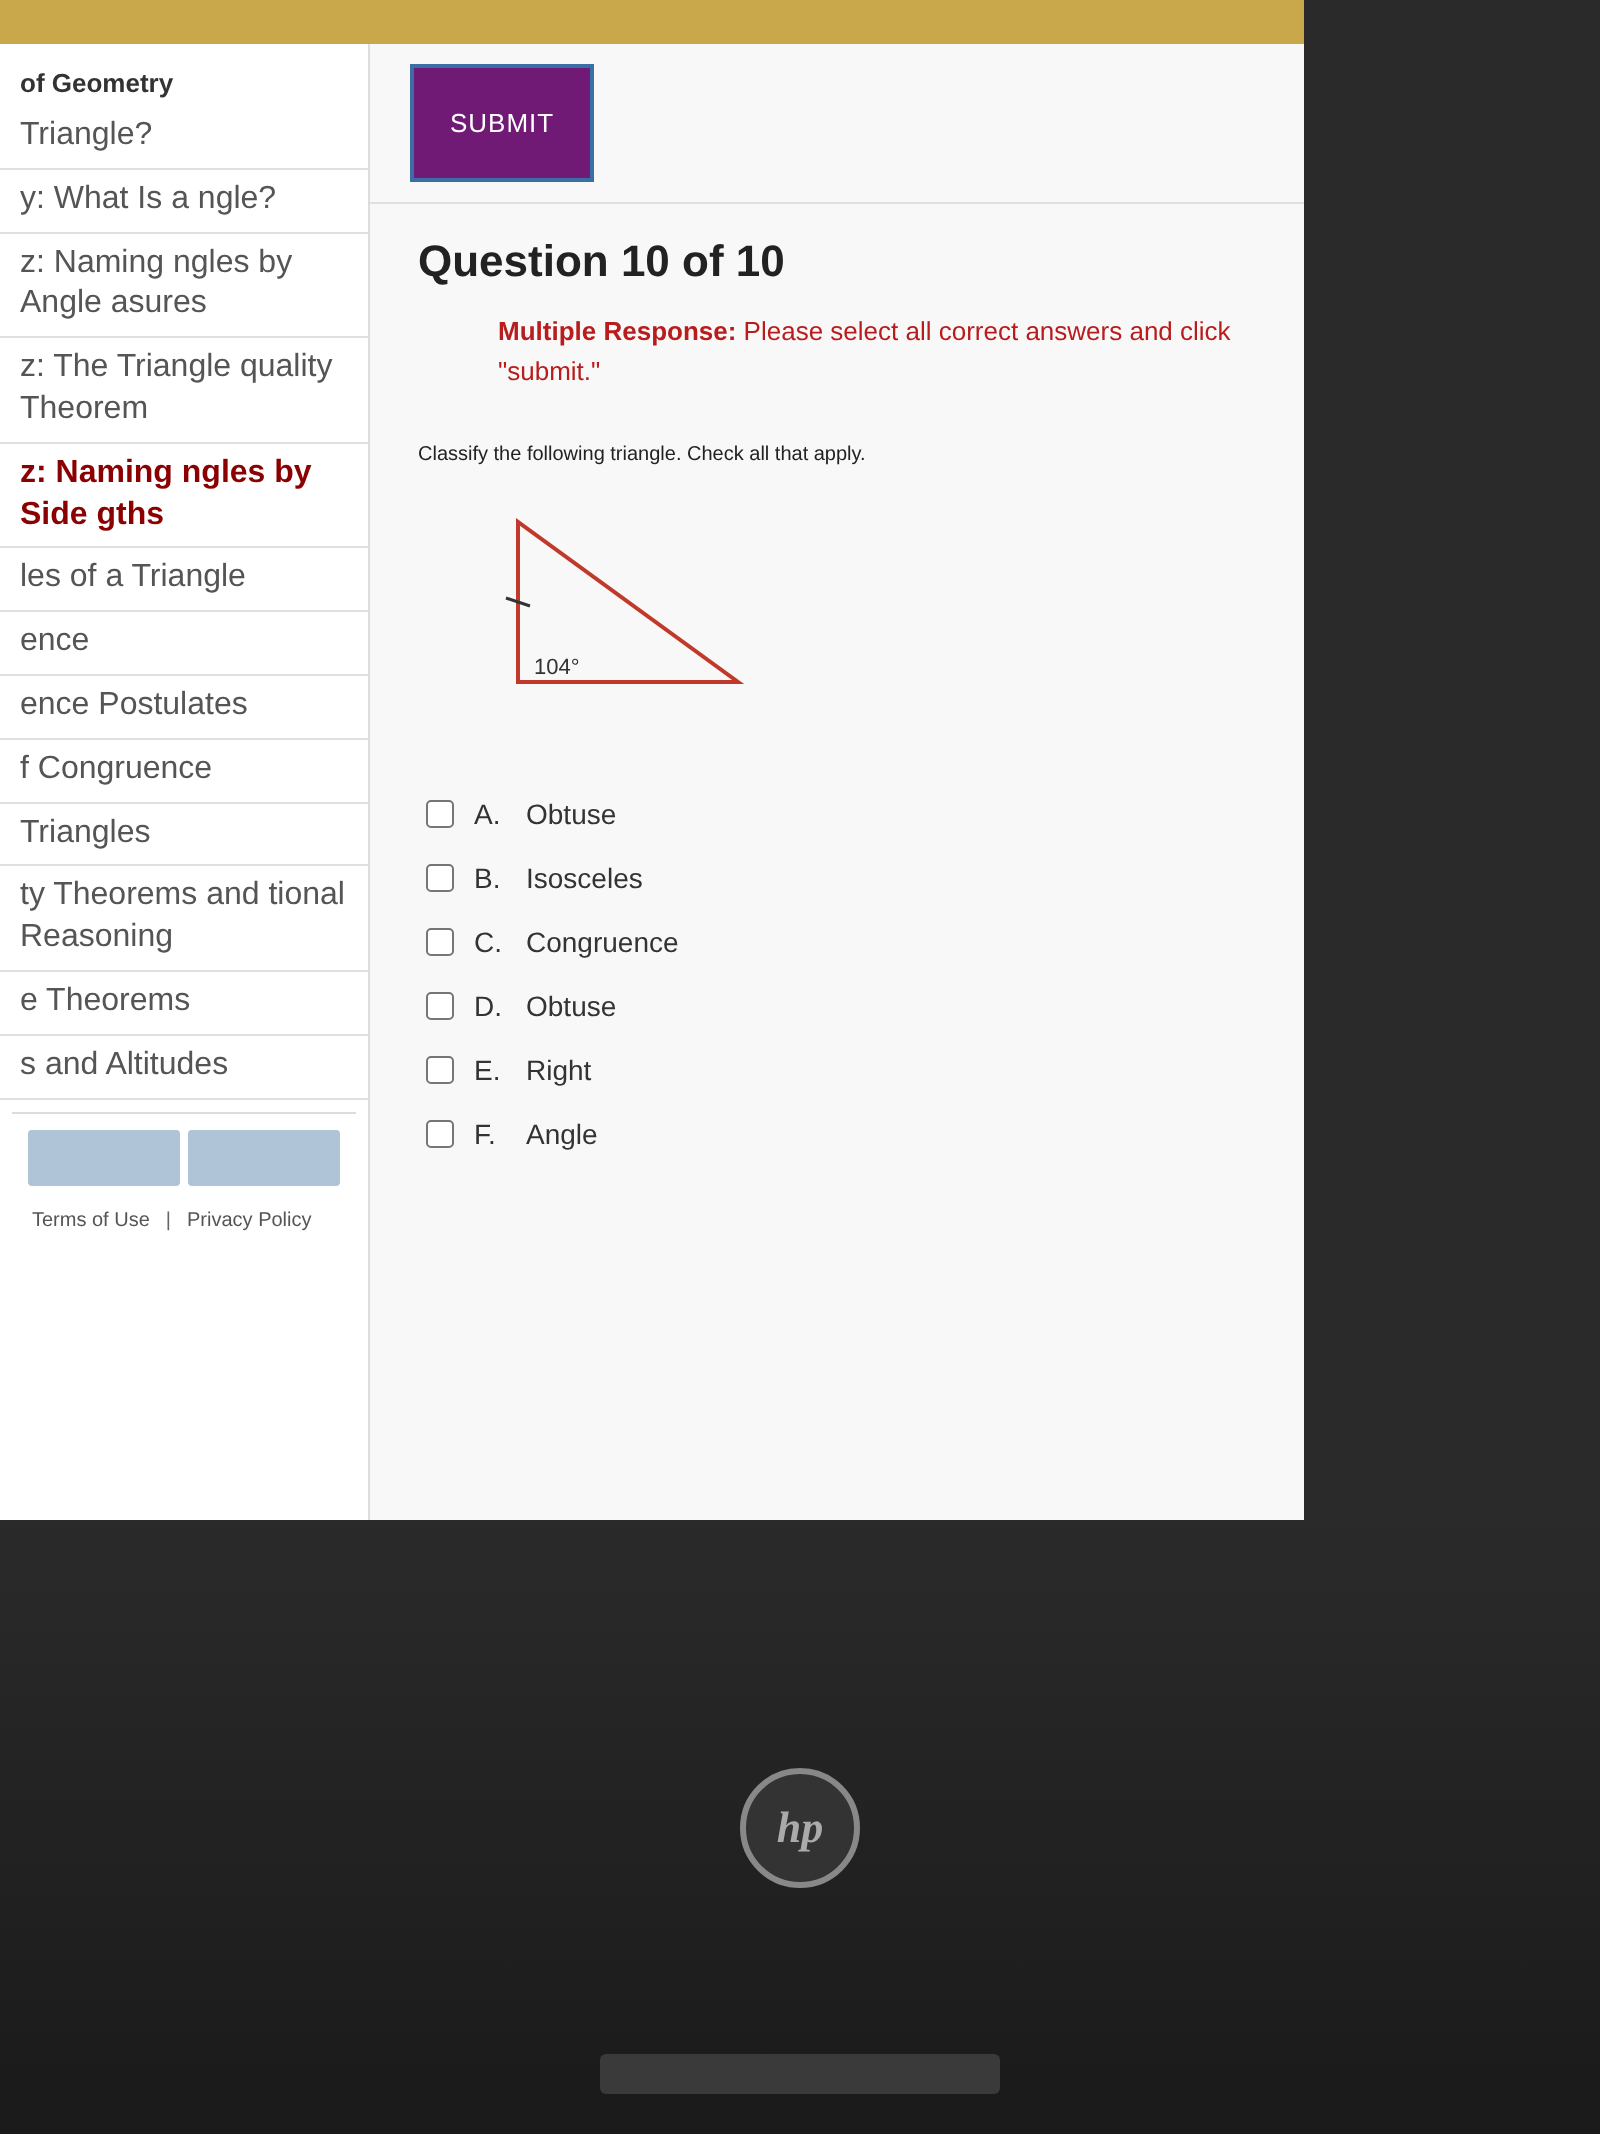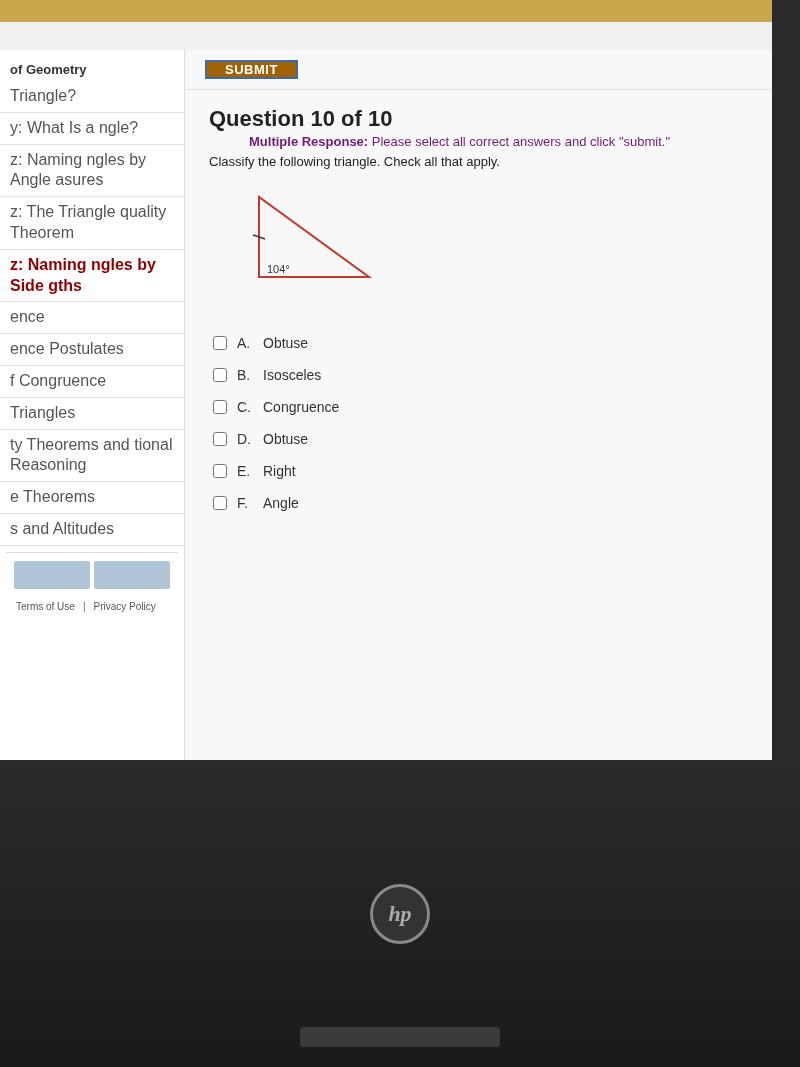--- a/index.html
+++ b/index.html
@@ -5,26 +5,25 @@
     * { margin: 0; padding: 0; box-sizing: border-box; }
     body {
       width: 800px;
       height: 1067px;
       font-family: Arial, sans-serif;
       background: #2a2a2a;
       overflow: hidden;
     }
 
     .screen {
-      width: 772px;
+      width: 652px;
       height: 760px;
       background: #f0f0f0;
       display: flex;
       flex-direction: column;
-      gap: 28px;
     }
 
     .top-bar {
       background: #c8a84b;
       height: 22px;
       width: 100%;
     }
 
     .content-area {
       display: flex;
@@ -102,54 +101,55 @@
       overflow-y: auto;
     }
 
     .submit-bar {
       padding: 10px 20px;
       background: #f8f8f8;
       border-bottom: 1px solid #e0e0e0;
     }
 
     .submit-btn {
-      background: #a16207;
+      background: #701a75;
       color: white;
       border: 2px solid #3a6fa5;
-      padding: 0 18px;
+      padding: 20px 18px;
       font-size: 13px;
-      font-weight: bold;
+      font-weight: normal;
       cursor: pointer;
       letter-spacing: 0.5px;
     }
 
     .question-area {
       padding: 16px 24px;
     }
 
     .question-title {
       font-size: 22px;
       font-weight: bold;
       color: #222;
+      margin-bottom: 12px;
     }
 
     .question-instruction {
       font-size: 13px;
-      color: #701a75;
-      margin-bottom: 2px;
+      color: #b91c1c;
+      margin-bottom: 27px;
       line-height: 1.5;
       padding-left: 40px;
     }
 
     .question-instruction strong {
       font-weight: bold;
     }
 
     .question-text {
-      font-size: 13px;
+      font-size: 10px;
       color: #222;
       margin-bottom: 18px;
     }
 
     .triangle-container {
       margin: 10px 0 20px 20px;
       width: 160px;
       height: 120px;
     }
 
@@ -231,20 +231,21 @@
 
     <div class="sidebar">
       <div class="sidebar-title">of Geometry</div>
 
       <div id="sidebar-items-container">
           <div class="sidebar-item">Triangle?</div>
           <div class="sidebar-item">y: What Is a ngle?</div>
           <div class="sidebar-item">z: Naming ngles by Angle asures</div>
           <div class="sidebar-item">z: The Triangle quality Theorem</div>
           <div class="sidebar-item active">z: Naming ngles by Side gths</div>
+          <div class="sidebar-item">les of a Triangle</div>
           <div class="sidebar-item">ence</div>
           <div class="sidebar-item">ence Postulates</div>
           <div class="sidebar-item">f Congruence</div>
           <div class="sidebar-item">Triangles</div>
           <div class="sidebar-item">ty Theorems and tional Reasoning</div>
           <div class="sidebar-item">e Theorems</div>
           <div class="sidebar-item">s and Altitudes</div>
         </div>
 
       <div style="margin-top: auto; padding: 6px;">

